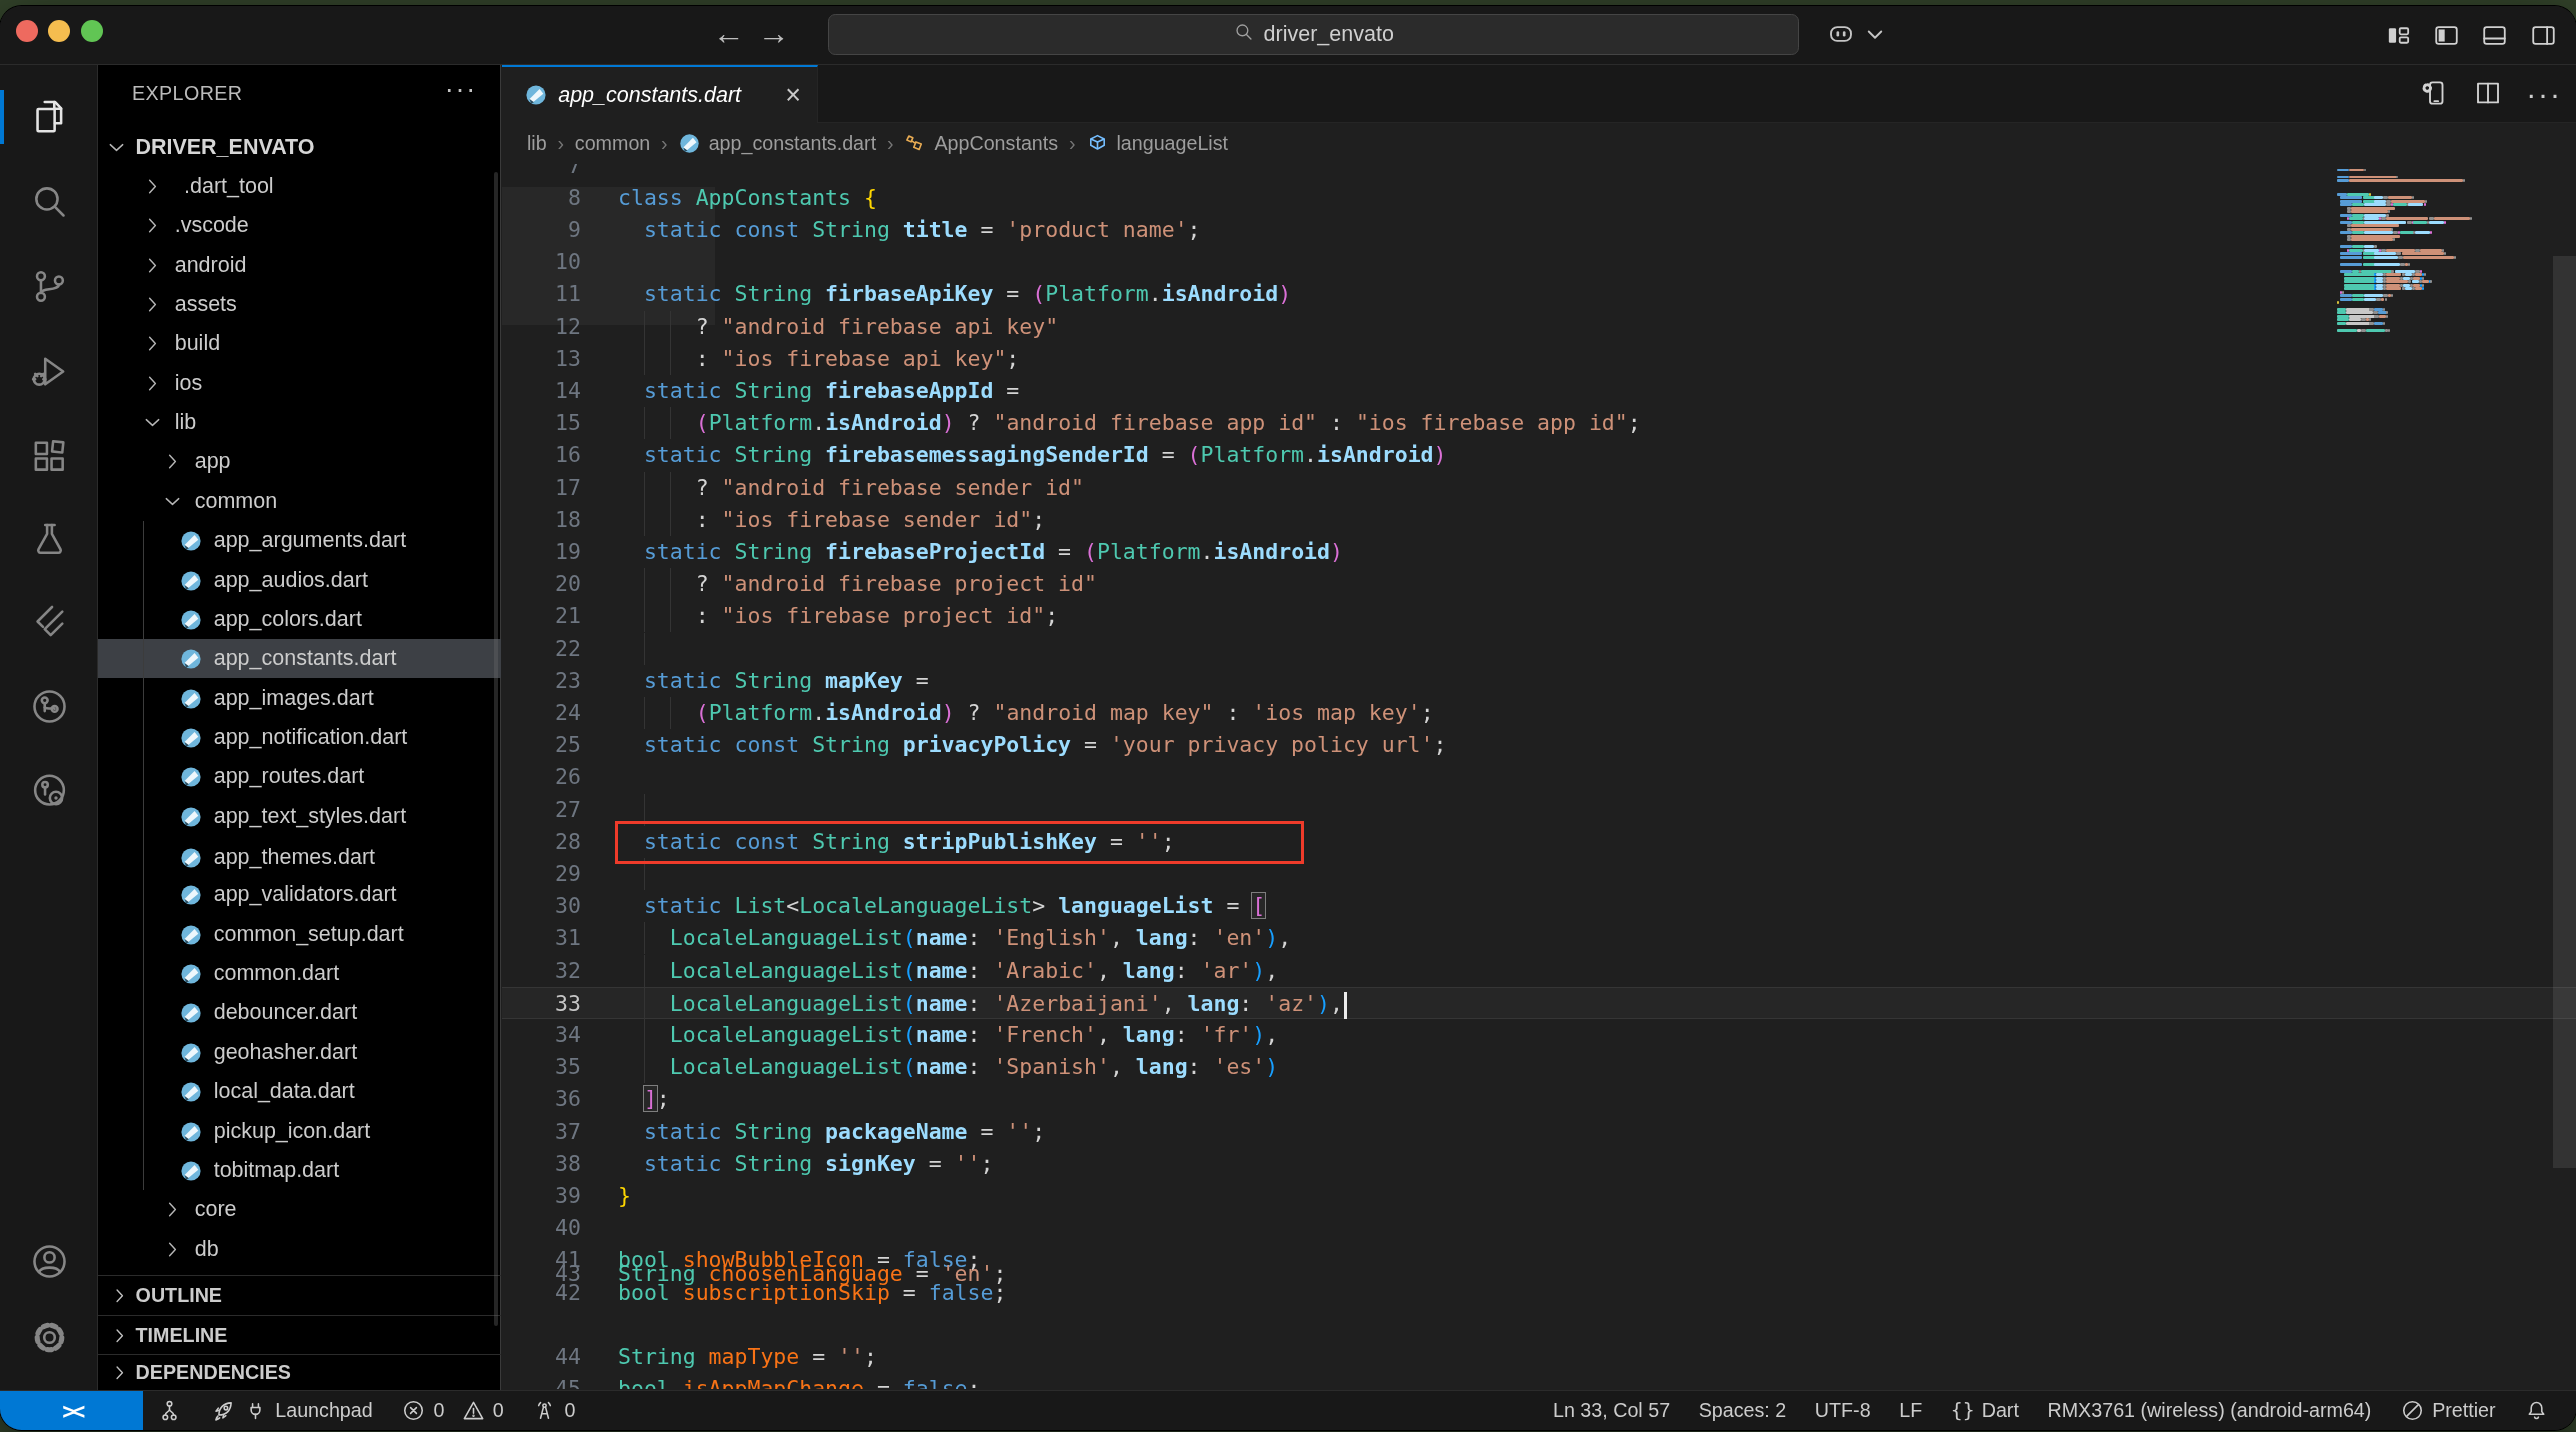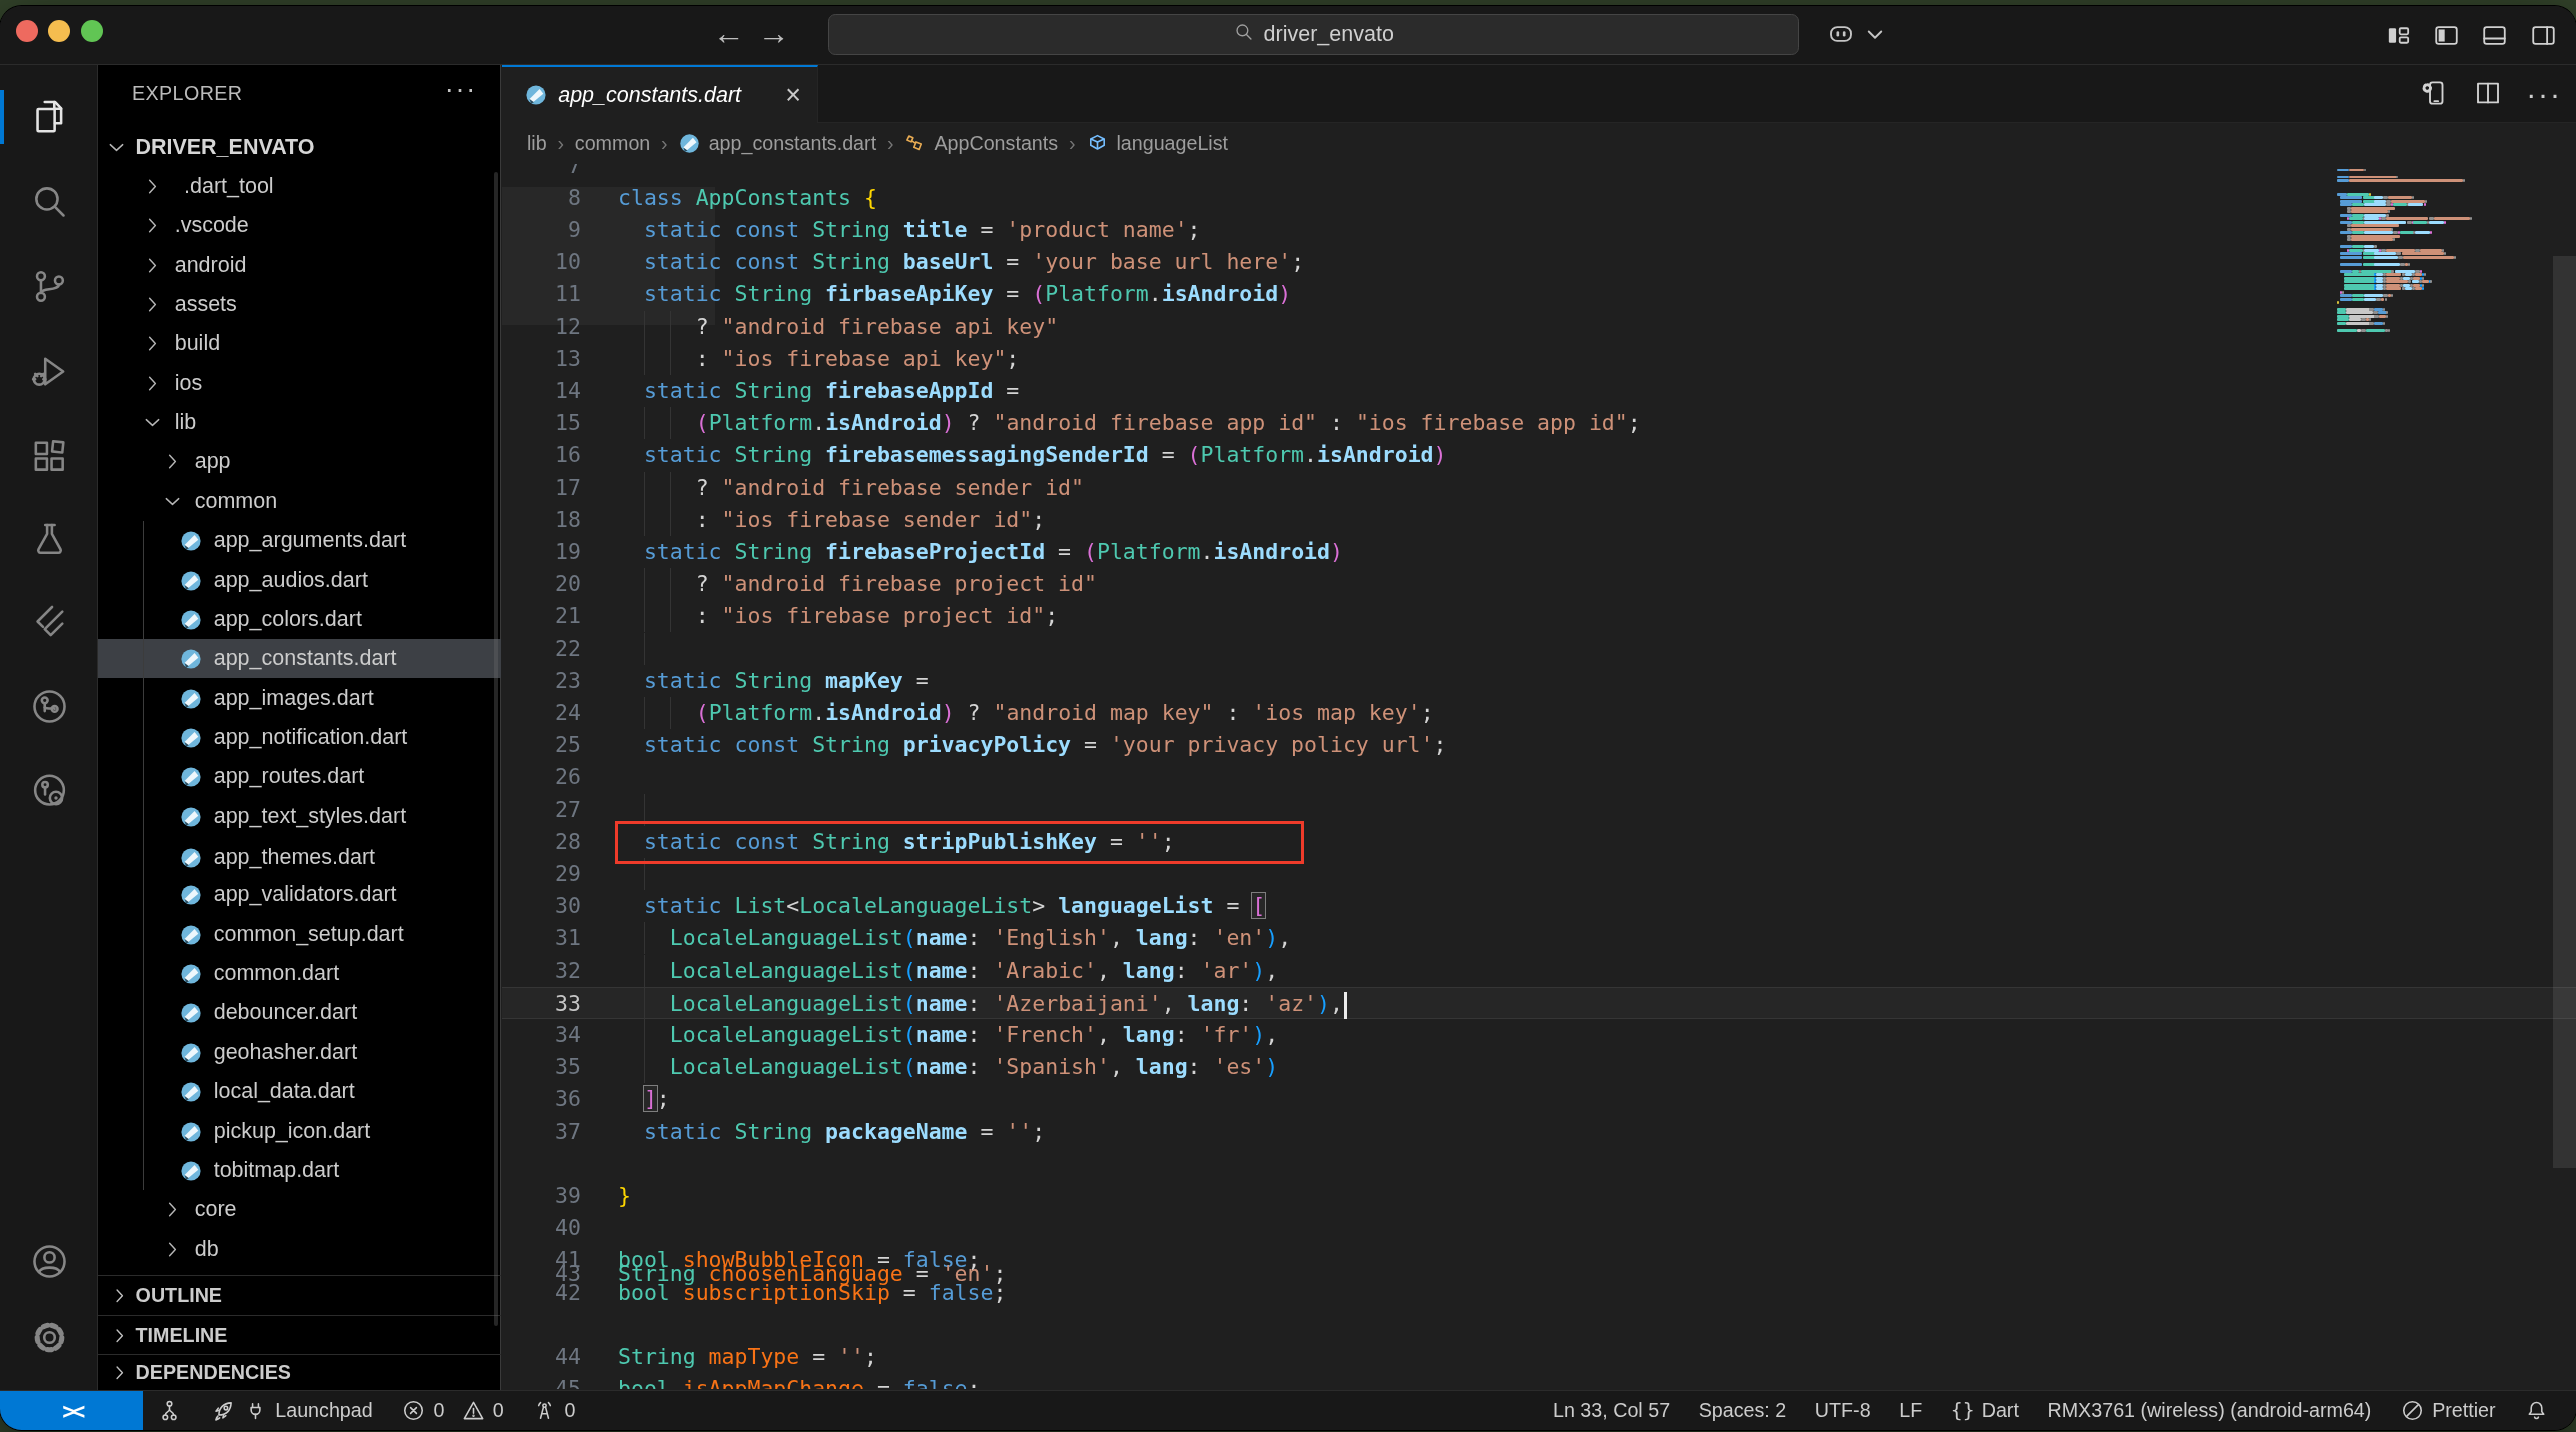--- a/index.html
+++ b/index.html
@@ -857,21 +857,20 @@
           <div class="code-line" style="top: 18px;">
             <span class="ln">8</span>
             <span class="ltxt"><span class="tk tk-kw">class </span><span class="tk tk-type">AppConstants </span><span class="tk tk-b1">{</span></span>
           </div>
           <div class="code-line" style="top: 50px;">
             <span class="ln">9</span>
             <span class="ltxt"><span class="tk tk-ws">  </span><span class="tk tk-kw">static const </span><span class="tk tk-type">String </span><span class="tk tk-prop">title</span><span class="tk tk-op"> = </span><span class="tk tk-str">'product name'</span><span class="tk tk-op">;</span></span>
           </div>
           <div class="code-line" style="top: 82px;">
             <span class="ln">10</span>
-            <span class="ltxt"><span class="tk tk-ws">  </span><span class="tk tk-kw">static const </span><span class="tk tk-type">String </span><span class="tk tk-prop">baseUrl</span><span class="tk tk-op"> = </span><span class="tk tk-str">'your base url here'</span><span class="tk tk-op">;</span></span>
           </div>
           <div class="code-line" style="top: 114px;">
             <span class="ln">11</span>
             <span class="ltxt"><span class="tk tk-ws">  </span><span class="tk tk-kw">static </span><span class="tk tk-type">String </span><span class="tk tk-prop">firbaseApiKey</span><span class="tk tk-op"> = </span><span class="tk tk-b2">(</span><span class="tk tk-type">Platform</span><span class="tk tk-op">.</span><span class="tk tk-prop">isAndroid</span><span class="tk tk-b2">)</span></span>
           </div>
           <div class="code-line" style="top: 147px;">
             <i class="guide" style="left: 142px;"></i>
             <i class="guide" style="left: 168px;"></i>
             <span class="ln">12</span>
             <span class="ltxt"><span class="tk tk-ws">      </span><span class="tk tk-op">? </span><span class="tk tk-str">"android firebase api key"</span></span>
@@ -989,20 +988,24 @@
             <span class="ln">35</span>
             <span class="ltxt"><span class="tk tk-ws">    </span><span class="tk tk-type">LocaleLanguageList</span><span class="tk tk-b3">(</span><span class="tk tk-prop">name</span><span class="tk tk-op">: </span><span class="tk tk-str">'Spanish'</span><span class="tk tk-op">, </span><span class="tk tk-prop">lang</span><span class="tk tk-op">: </span><span class="tk tk-str">'es'</span><span class="tk tk-b3">)</span></span>
           </div>
           <div class="code-line" style="top: 919px;">
             <span class="ln">36</span>
             <span class="ltxt"><span class="tk tk-ws">  </span><span class="tk tk-b2 match">]</span><span class="tk tk-op">;</span></span>
           </div>
           <div class="code-line" style="top: 952px;">
             <span class="ln">37</span>
             <span class="ltxt"><span class="tk tk-ws">  </span><span class="tk tk-kw">static </span><span class="tk tk-type">String </span><span class="tk tk-prop">packageName</span><span class="tk tk-op"> = </span><span class="tk tk-str">''</span><span class="tk tk-op">;</span></span>
+          </div>
+          <div class="code-line" style="top: 984px;">
+            <span class="ln">38</span>
+            <span class="ltxt"><span class="tk tk-ws">  </span><span class="tk tk-kw">static </span><span class="tk tk-type">String </span><span class="tk tk-prop">signKey</span><span class="tk tk-op"> = </span><span class="tk tk-str">''</span><span class="tk tk-op">;</span></span>
           </div>
           <div class="code-line" style="top: 1016px;">
             <span class="ln">39</span>
             <span class="ltxt"><span class="tk tk-b1">}</span></span>
           </div>
           <div class="code-line" style="top: 1048px;">
             <span class="ln">40</span>
             <span class="ltxt"></span>
           </div>
           <div class="code-line" style="top: 1080px;">

